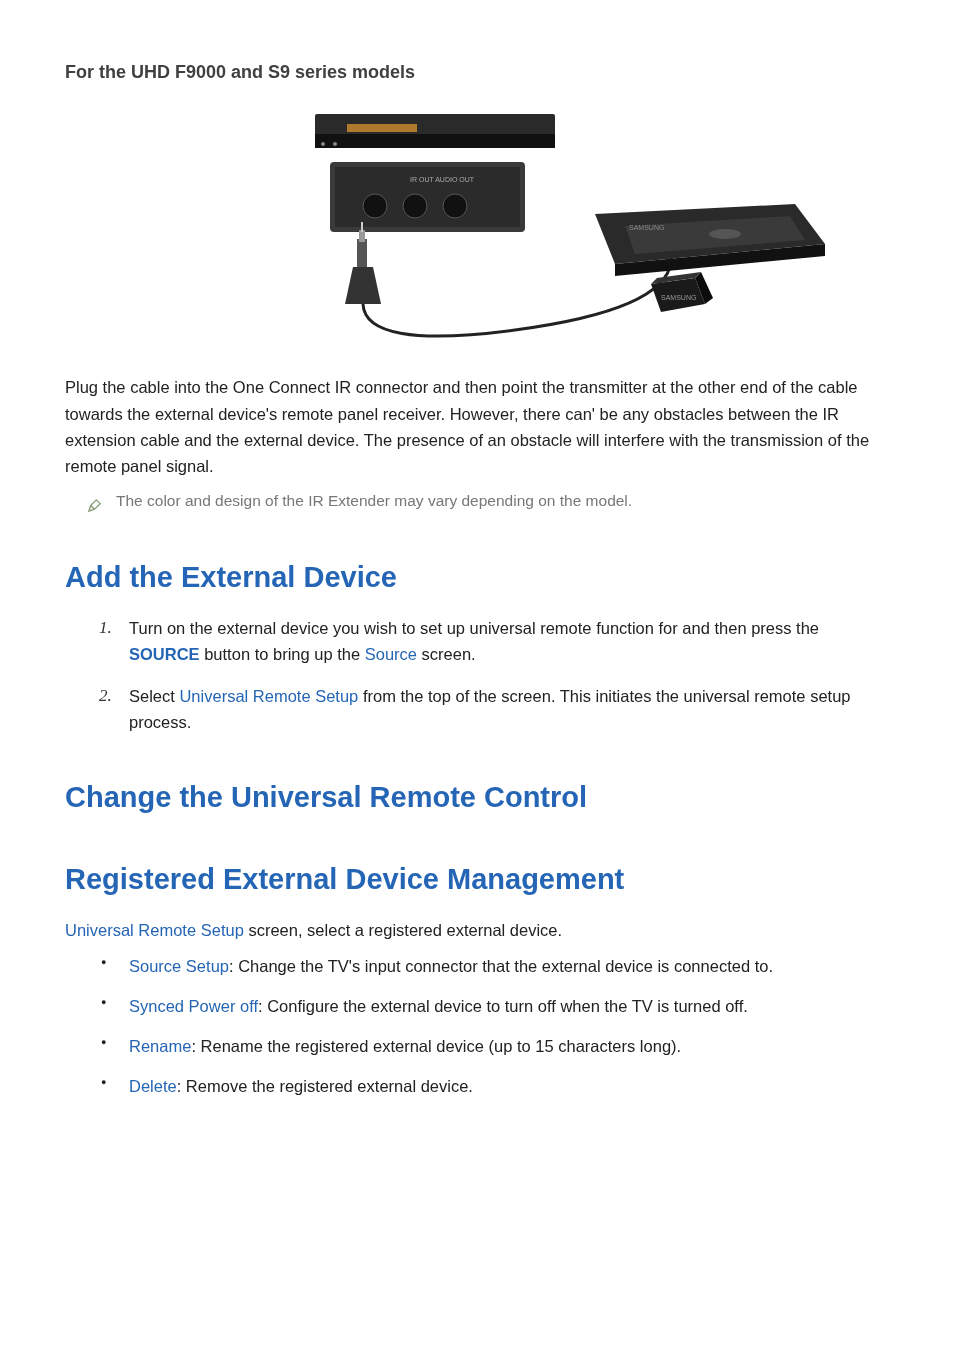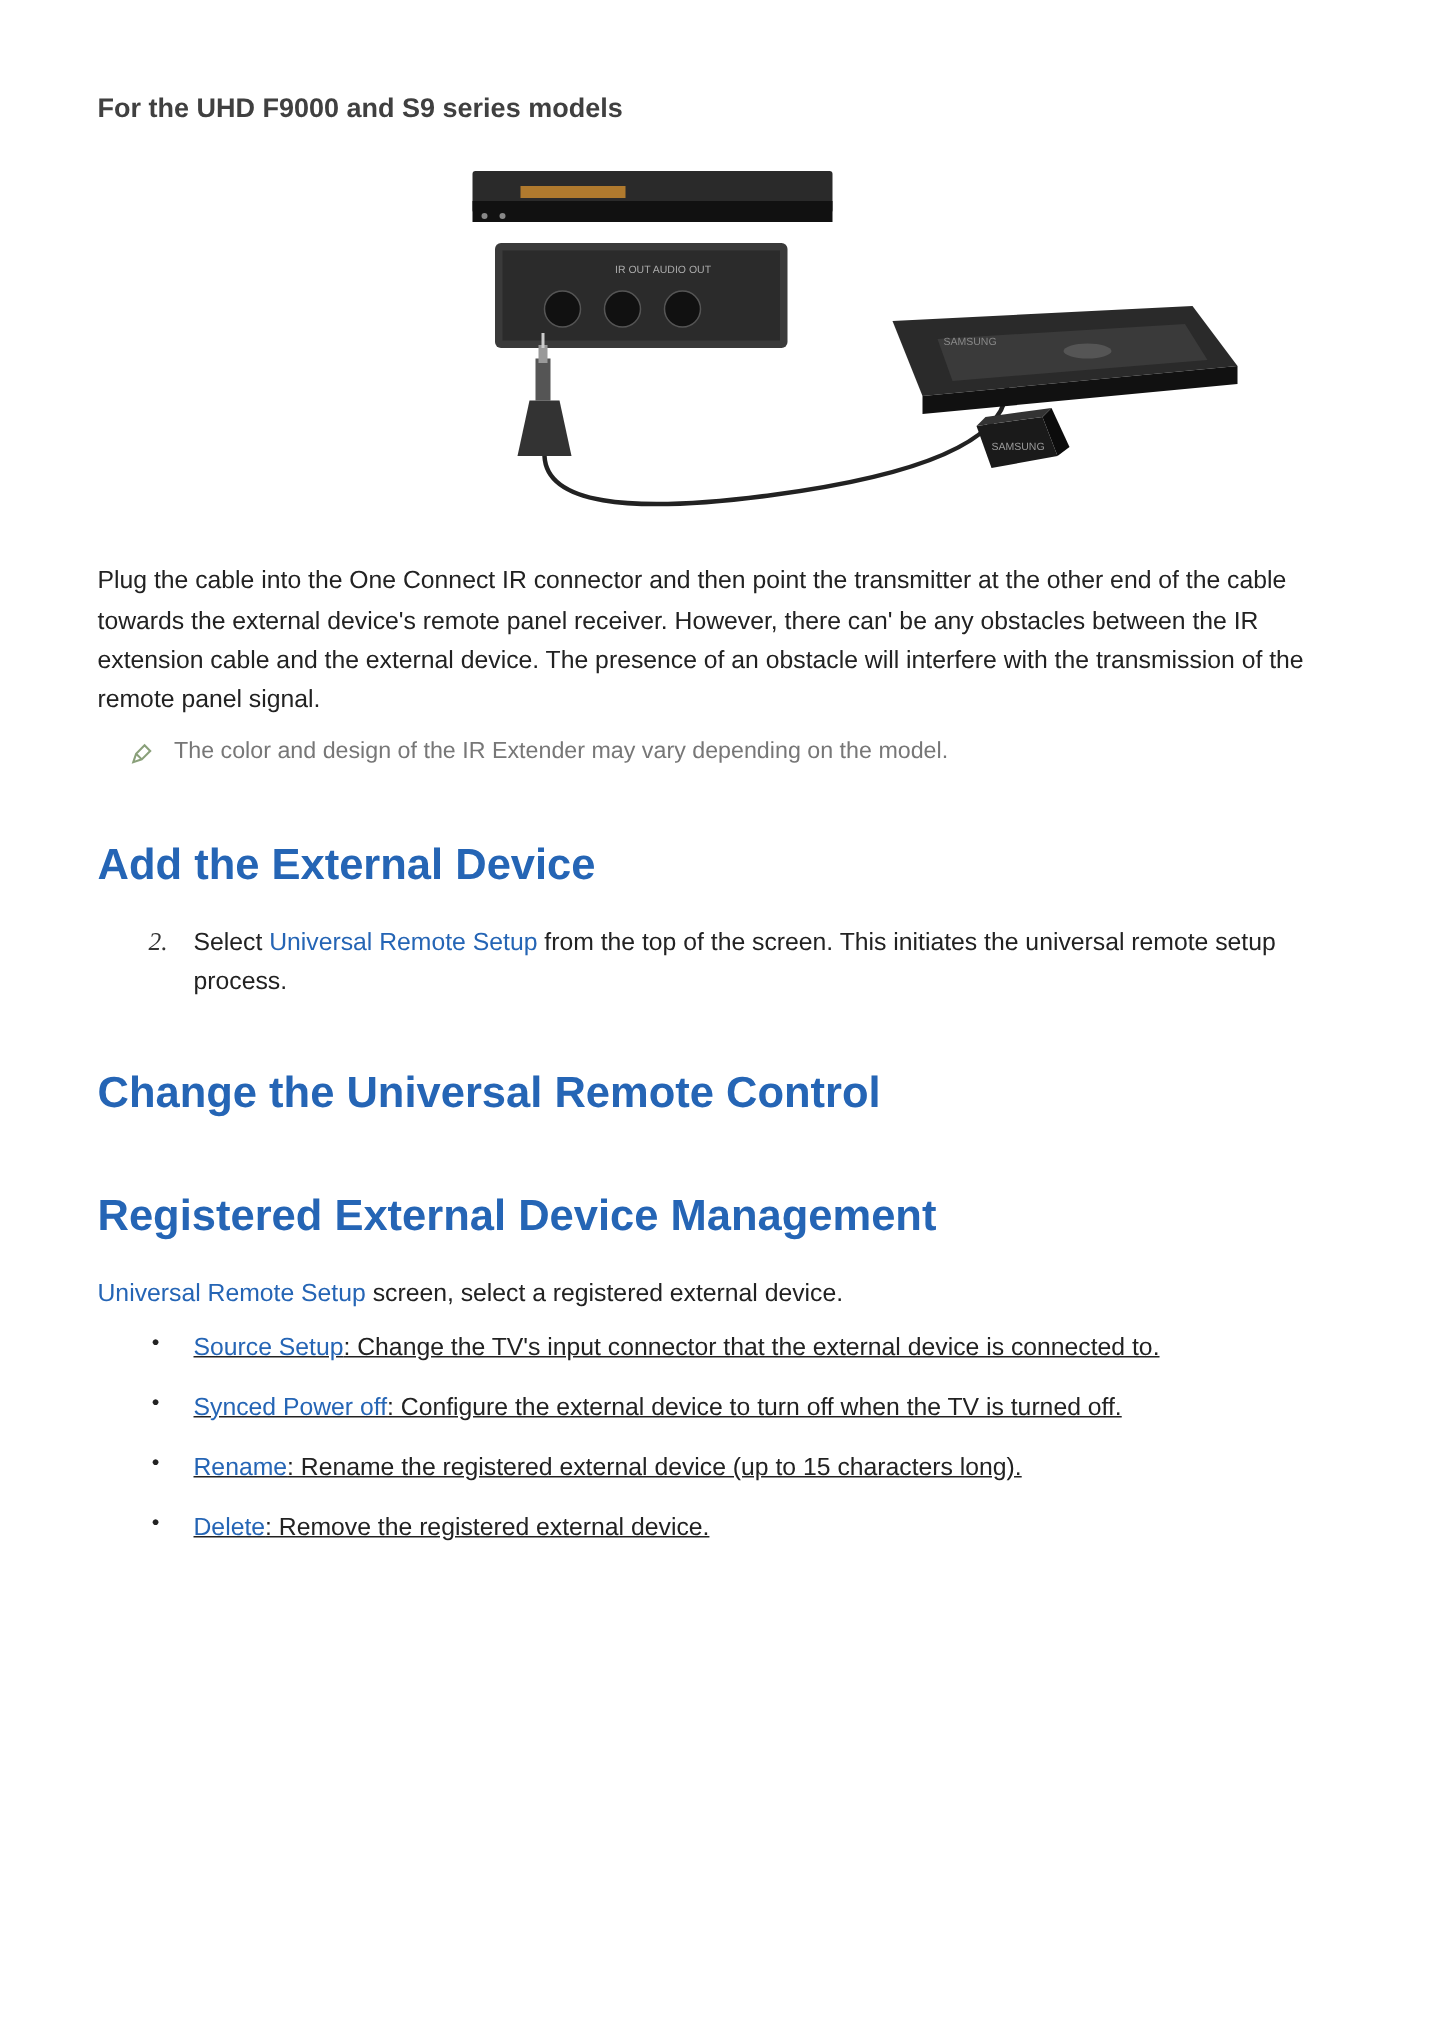--- a/index.html
+++ b/index.html
@@ -29,33 +29,33 @@
     width: 640px;
     height: 250px;
     margin: 10px 0 20px 130px;
     position: relative;
   }
   .para { margin-bottom: 10px; }
   .note-row {
     display: flex;
     gap: 14px;
     margin: 6px 0 42px 22px;
-    align-items: center;
+    align-items: flex-end;
   }
   .note-icon svg { width: 15px; height: 15px; display: block; margin-top: 3px;}
   .note-text { color: #777; font-size: 15.5px; }
   .ol { list-style: none; margin: 6px 0 40px 34px; }
   .ol > li { position: relative; padding-left: 30px; margin-bottom: 16px; }
   .ol > li::before {
     content: attr(data-num) ".";
     position: absolute; left: 0; top: 0;
     font-style: italic; font-family: Georgia, 'Times New Roman', serif;
     color: #333; font-size: 17px;
   }
-  .ul { list-style: none; margin: 4px 0 0 34px; text-decoration: underline; }
+  .ul { list-style: none; margin: 4px 0 0 34px; }
   .ul > li { position: relative; padding-left: 30px; margin-bottom: 14px; }
   .ul > li::before {
     content: "●"; position: absolute; left: 2px; top: 2px;
     font-size: 9px; color: #222;
   }
   .kw { color: #2565b5; font-weight: 400; }
   .kwb { color: #2565b5; font-weight: 700; }
   .sect { margin-bottom: 36px; }
 </style>
 </head>
@@ -118,20 +118,23 @@
           <path d="M2 14 L4 8 L10 2 L14 6 L8 12 L2 14 Z M4 8 L8 12" fill="none" stroke="#8aa07a" stroke-width="1.5"></path>
         </svg>
     </span>
     <span class="note-text">The color and design of the IR Extender may vary depending on the model.</span>
   </div>
 </div>
 
 <div class="sect">
   <div class="h2">Add the External Device</div>
   <ol class="ol">
+    <li data-num="1">
+      <span>Turn on the external device you wish to set up universal remote function for and then press the </span><span class="kwb">SOURCE</span><span> button to bring up the </span><span class="kw">Source</span><span> screen.</span>
+    </li>
     <li data-num="2">
       <span>Select </span><span class="kw">Universal Remote Setup</span><span> from the top of the screen. This initiates the universal remote setup process.</span>
     </li>
   </ol>
 </div>
 
 <div class="sect">
   <div class="h2">Change the Universal Remote Control</div>
 </div>
 

